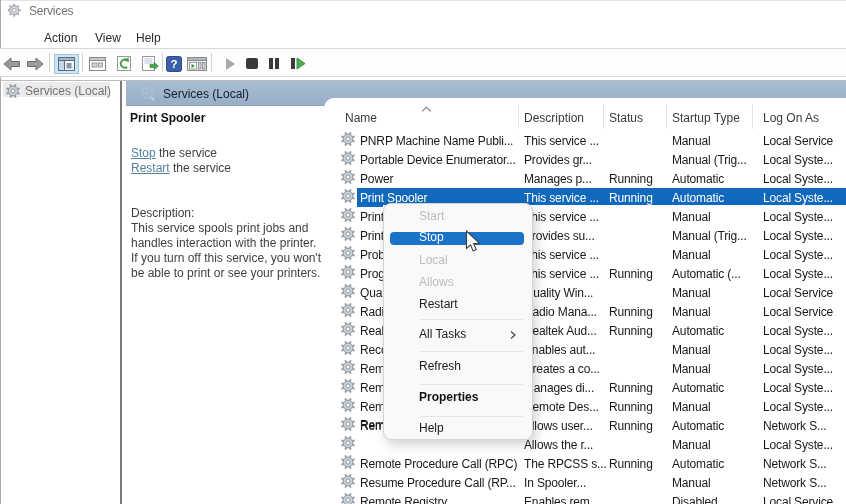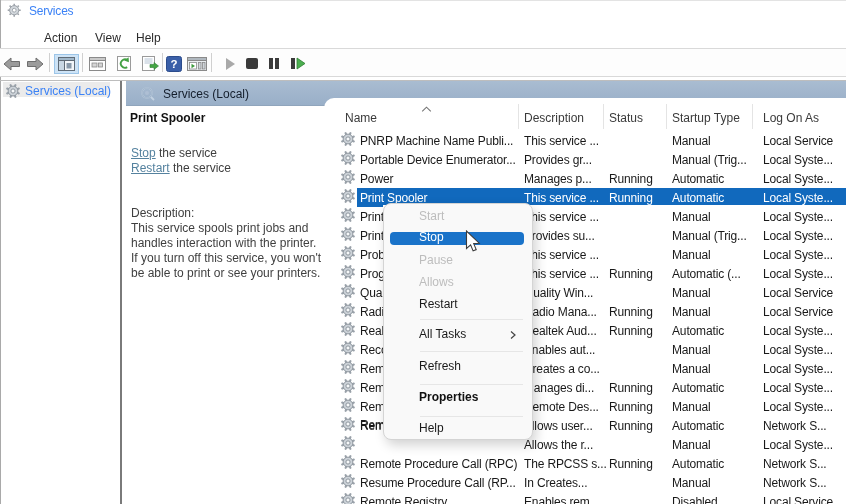--- a/index.html
+++ b/index.html
@@ -1,19 +1,19 @@
 <!DOCTYPE html>
 <html><head>
 <meta charset="utf-8">
 <style>
 html,body{margin:0;padding:0;}
 body{width:846px;height:504px;overflow:hidden;position:relative;
   font-family:"Liberation Sans",sans-serif;background:#fff;}
 .abs{position:absolute;}
-.t12{font-size:12px;line-height:14px;color:#3b82f6;white-space:nowrap;}
+.t12{font-size:12px;line-height:14px;color:#737373;white-space:nowrap;}
 .hdr{font-size:12px;color:#3a3a3a;white-space:nowrap;}
 .cell{position:absolute;font-size:12px;color:#191919;white-space:nowrap;letter-spacing:-0.15px;}
 </style>
 </head>
 <body>
 
 <div class="abs" style="left:0;top:0;width:846px;height:1px;background:#e3e3e3;"></div>
 <div class="abs" style="left:0;top:0;width:1px;height:504px;background:#a9a9a9;"></div>
 
 <svg class="abs" style="left:7px;top:3px;" width="15" height="15" viewBox="0 0 15 15">
@@ -493,21 +493,21 @@
       <line x1="2.75" y1="8.76" x2="1.18" y2="9.41"></line>
       <line x1="2.75" y1="5.24" x2="1.18" y2="4.59"></line>
       <line x1="5.24" y1="2.75" x2="4.59" y2="1.18"></line>
       <line x1="8.76" y1="2.75" x2="9.41" y2="1.18"></line>
       <line x1="11.25" y1="5.24" x2="12.82" y2="4.59"></line>
     </g>
     <circle cx="7" cy="7" r="4.9" fill="#ccd2d8" stroke="#8f979f" stroke-width="1"></circle>
     <circle cx="7" cy="7" r="2.1" fill="#f7f9fa" stroke="#8f979f" stroke-width="1"></circle>
   </svg>
 <div class="abs cell" style="left:360px;top:475.5px;width:157px;overflow:hidden;">Resume Procedure Call (RP...</div>
-<div class="abs cell" style="left:524px;top:475.5px;width:83px;overflow:hidden;">In Creates...</div>
+<div class="abs cell" style="left:524px;top:475.5px;width:83px;overflow:hidden;">In Spooler...</div>
 <div class="abs cell" style="left:672px;top:475.5px;width:88px;overflow:hidden;">Manual</div>
 <div class="abs cell" style="left:763px;top:475.5px;width:81px;overflow:hidden;">Network S...</div>
 <svg class="abs" style="left:341px;top:492.5px;" width="15" height="15" viewBox="0 0 15 15">
     <g stroke="#99a1a9" stroke-width="2.1" stroke-linecap="round">
       <line x1="11.25" y1="8.76" x2="12.82" y2="9.41"></line>
       <line x1="8.76" y1="11.25" x2="9.41" y2="12.82"></line>
       <line x1="5.24" y1="11.25" x2="4.59" y2="12.82"></line>
       <line x1="2.75" y1="8.76" x2="1.18" y2="9.41"></line>
       <line x1="2.75" y1="5.24" x2="1.18" y2="4.59"></line>
       <line x1="5.24" y1="2.75" x2="4.59" y2="1.18"></line>
@@ -520,21 +520,21 @@
 <div class="abs cell" style="left:360px;top:494.5px;width:157px;overflow:hidden;">Remote Registry</div>
 <div class="abs cell" style="left:524px;top:494.5px;width:83px;overflow:hidden;">Enables rem...</div>
 <div class="abs cell" style="left:672px;top:494.5px;width:88px;overflow:hidden;">Disabled</div>
 <div class="abs cell" style="left:763px;top:494.5px;width:81px;overflow:hidden;">Local Service</div>
 
 <div id="ctxmenu"></div>
 <div class="abs" style="left:383px;top:202.5px;width:150px;height:237.5px;background:#f9f9f9;border:1px solid #d4d4d4;border-radius:8px;box-shadow:3px 5px 12px rgba(0,0,0,0.18);box-sizing:border-box;"></div>
 <div class="abs" style="left:390px;top:231.5px;width:134px;height:13px;background:#1a73c9;border-radius:4px;"></div>
 <div class="abs" style="left:419px;top:210.0px;font-size:12px;line-height:13px;color:#bdbdbd;font-weight:normal;white-space:nowrap;">Start</div>
 <div class="abs" style="left:419px;top:231.0px;font-size:12px;line-height:13px;color:#fff;font-weight:normal;white-space:nowrap;">Stop</div>
-<div class="abs" style="left:419px;top:253.5px;font-size:12px;line-height:13px;color:#bdbdbd;font-weight:normal;white-space:nowrap;">Pause</div>
+<div class="abs" style="left:419px;top:253.5px;font-size:12px;line-height:13px;color:#bdbdbd;font-weight:normal;white-space:nowrap;">Local</div>
 <div class="abs" style="left:419px;top:275.5px;font-size:12px;line-height:13px;color:#bdbdbd;font-weight:normal;white-space:nowrap;">Allows</div>
 <div class="abs" style="left:419px;top:297.5px;font-size:12px;line-height:13px;color:#1a1a1a;font-weight:normal;white-space:nowrap;">Restart</div>
 <div class="abs" style="left:419px;top:328.0px;font-size:12px;line-height:13px;color:#1a1a1a;font-weight:normal;white-space:nowrap;">All Tasks</div>
 <svg class="abs" style="left:509px;top:329.5px;" width="8" height="10" viewBox="0 0 8 10">
     <polyline points="2,1.5 6,5 2,8.5" fill="none" stroke="#444" stroke-width="1.2"></polyline>
   </svg>
 <div class="abs" style="left:419px;top:359.5px;font-size:12px;line-height:13px;color:#1a1a1a;font-weight:normal;white-space:nowrap;">Refresh</div>
 <div class="abs" style="left:419px;top:391.0px;font-size:12px;line-height:13px;color:#111;font-weight:bold;white-space:nowrap;">Properties</div>
 <div class="abs" style="left:419px;top:421.5px;font-size:12px;line-height:13px;color:#1a1a1a;font-weight:normal;white-space:nowrap;">Help</div>
 <div class="abs" style="left:420px;top:318.5px;width:103px;height:1px;background:#e6e6e6;"></div>

